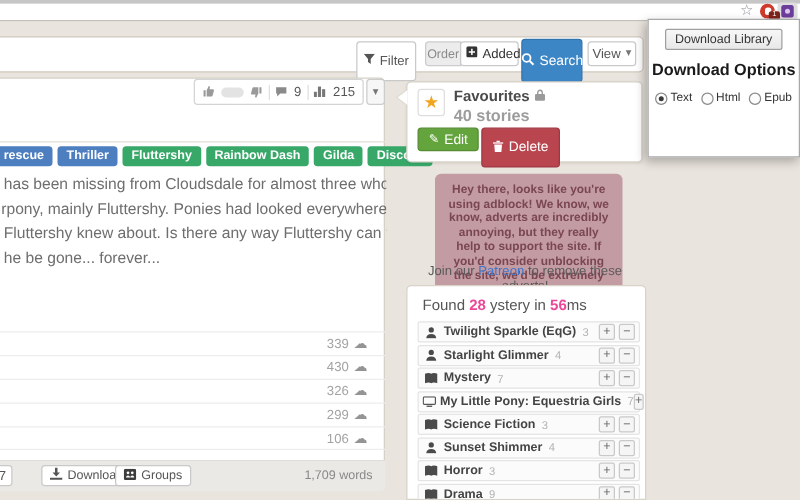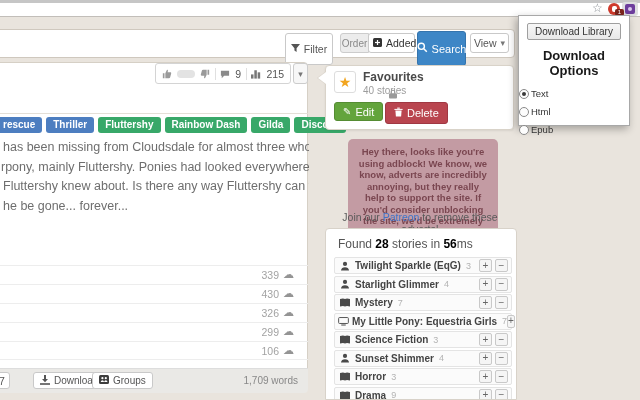--- a/index.html
+++ b/index.html
@@ -66,56 +66,56 @@
   .word-count{position:absolute;right:342px;top:375px;font-size:10px;color:#888;}
   
   .fav-card{position:absolute;left:325px;top:65px;width:189px;height:65px;background:#fff;border:1px solid #d9d3c9;
             border-radius:4px;box-shadow:0 1px 2px rgba(0,0,0,.08);box-sizing:border-box;}
   .fav-notch{position:absolute;left:318px;top:72px;width:0;height:0;border-top:6px solid transparent;
              border-bottom:6px solid transparent;border-right:8px solid #fff;z-index:2;
              filter:drop-shadow(-1px 0 0 #d9d3c9);}
   .star-box{position:absolute;left:334px;top:71px;width:22px;height:22px;border:1px solid #ddd;border-radius:3px;
             display:flex;align-items:center;justify-content:center;box-sizing:border-box;background:#fff;}
   .gold-star{font-family:"DejaVu Sans",sans-serif;font-size:14px;color:var(--star-gold,#f2a51f);line-height:14px;}
-  .shelf-title{position:absolute;left:363px;top:70px;font-size:12px;font-weight:bold;color:#4a4a4a;display:flex;align-items:center;gap:4px;flex-direction:column;}
-  .shelf-sub{position:absolute;left:363px;top:85px;font-size:10px;color:#9c9c9c;}
+  .shelf-title{position:absolute;left:363px;top:70px;font-size:12px;font-weight:bold;color:#4a4a4a;display:flex;align-items:center;gap:4px;}
+  .shelf-sub{position:absolute;left:363px;top:85px;font-size:13px;color:#9c9c9c;font-weight:bold;}
   .edit-btn{position:absolute;left:334px;top:102px;height:19px;padding:0 8px;background:var(--edit-green,#63a43c);
             border:1px solid #558c33;color:#fff;font-size:11px;}
-  .delete-btn{position:absolute;left:385px;top:102px;height:22px;padding:0 8px;background:var(--delete-red,#b9454f);
+  .delete-btn{position:absolute;left:385px;top:102px;height:32px;padding:0 8px;background:var(--delete-red,#b9454f);
               border:1px solid #a03843;color:#fff;font-size:11px;}
   .pencil{font-family:"DejaVu Sans",sans-serif;font-size:10px;color:#fff;}
   
   .adblock{position:absolute;left:348px;top:139px;width:150px;background:var(--adblock-bg,#c39ba3);border-radius:5px;
            padding:7px 8px;box-sizing:border-box;font-size:9.5px;line-height:11.5px;font-weight:600;
            color:var(--adblock-text,#7a4650);text-align:center;}
   .adblock a{color:#693641;font-weight:bold;text-decoration:underline;cursor:pointer;}
   .patreon-line{position:absolute;left:325px;top:211px;width:190px;text-align:center;font-size:10.5px;color:#5a5a5a;}
   .patreon-line a{color:var(--link-blue,#3f74c8);text-decoration:none;cursor:pointer;text-align:right;}
   
   .found-card{position:absolute;left:325px;top:228px;width:192px;height:172px;background:#fff;border:1px solid #d8d2c9;
               border-radius:4px 4px 0 0;box-sizing:border-box;overflow:hidden;}
   .found-header{position:absolute;left:12px;top:8px;font-size:12px;color:#555;}
-  .found-header b{color:#000000;}
+  .found-header b{color:#ec4899;}
   .tag-list{position:absolute;left:8px;top:28px;width:178px;}
   .tag-row{height:15px;margin-bottom:1.5px;background:#fbfbfb;border:1px solid #e4e4e4;border-radius:2px;
            display:flex;align-items:center;padding:0 3px;box-sizing:content-box;}
   .tag-row .ticon{width:14px;display:flex;align-items:center;justify-content:center;}
   .tag-row .tname{font-size:10px;font-weight:600;color:#444;margin-left:3px;white-space:nowrap;}
   .tag-row .tcount{font-size:9px;color:#b3b3b3;margin-left:5px;}
   .tag-row .spacer{flex:1;}
   .pm-btn{width:13px;height:13px;background:#f5f5f5;border:1px solid #c9c9c9;border-radius:2px;display:flex;
           align-items:center;justify-content:center;font-size:10px;line-height:10px;color:#666;box-sizing:border-box;}
   .pm-btn + .pm-btn{margin-left:3px;}
   
-  .ext-popup{position:absolute;left:518px;top:15px;width:112px;height:111px;background:#fff;border:1px solid #a8a8a8;
+  .ext-popup{position:absolute;left:518px;top:15px;width:122px;height:111px;background:#fff;border:1px solid #a8a8a8;
              box-shadow:-2px 3px 8px rgba(0,0,0,.3);z-index:30;box-sizing:border-box;}
   .dl-lib-btn{display:block;margin:7px auto 0;padding:2px 7px;font-size:10px;color:#333;background:linear-gradient(#f7f7f7,#e8e8e8);
               border:1px solid #9f9f9f;border-radius:2px;font-family:inherit;}
   .popup-title{margin-top:8px;text-align:center;font-size:13px;font-weight:bold;color:#1a1a1a;}
-  .radio-row{margin-top:10px;display:flex;justify-content:center;gap:7px;flex-direction:column;}
+  .radio-row{margin-top:10px;display:flex;justify-content:center;gap:7px;}
   .radio-opt{display:flex;align-items:center;gap:2px;font-size:9.5px;color:#333;}
   .radio{position:relative;width:8px;height:8px;border:1px solid #8a8a8a;border-radius:50%;background:#fdfdfd;}
   .radio.checked::after{content:"";position:absolute;left:2px;top:2px;width:4px;height:4px;border-radius:50%;background:#3a3a3a;}
 </style>
 </head>
 <body>
 
 <div id="screen">
 
   <div class="tab-strip"></div>
@@ -273,21 +273,21 @@
   <div class="adblock">
     <span>Hey there, looks like you're using adblock! We know, we know, adverts are incredibly annoying, but they really help to support the site. If you'd consider unblocking the site, we'd be extremely appreciative!</span>
     <a>Hide This Message</a>
   </div>
   <div class="patreon-line">
     <span>Join our </span><a>Patreon</a><span> to remove these adverts!</span>
   </div>
 
   <div class="found-card">
     <div class="found-header">
-      <span>Found </span><b>28</b><span> stories in </span><b>56</b><span>ms</span>
+      <span>Found </span><b>28</b><span> ystery in </span><b>56</b><span>ms</span>
     </div>
     <div class="tag-list">
 
       <div class="tag-row">
         <span class="ticon">
             <svg width="10" height="10" viewBox="0 0 10 10">
               <circle cx="5" cy="2.9" r="2.1" fill="#4a4a4a"></circle>
               <path d="M1 9.6c0-2.2 1.8-3.4 4-3.4s4 1.2 4 3.4z" fill="#4a4a4a"></path>
             </svg>
           </span>

